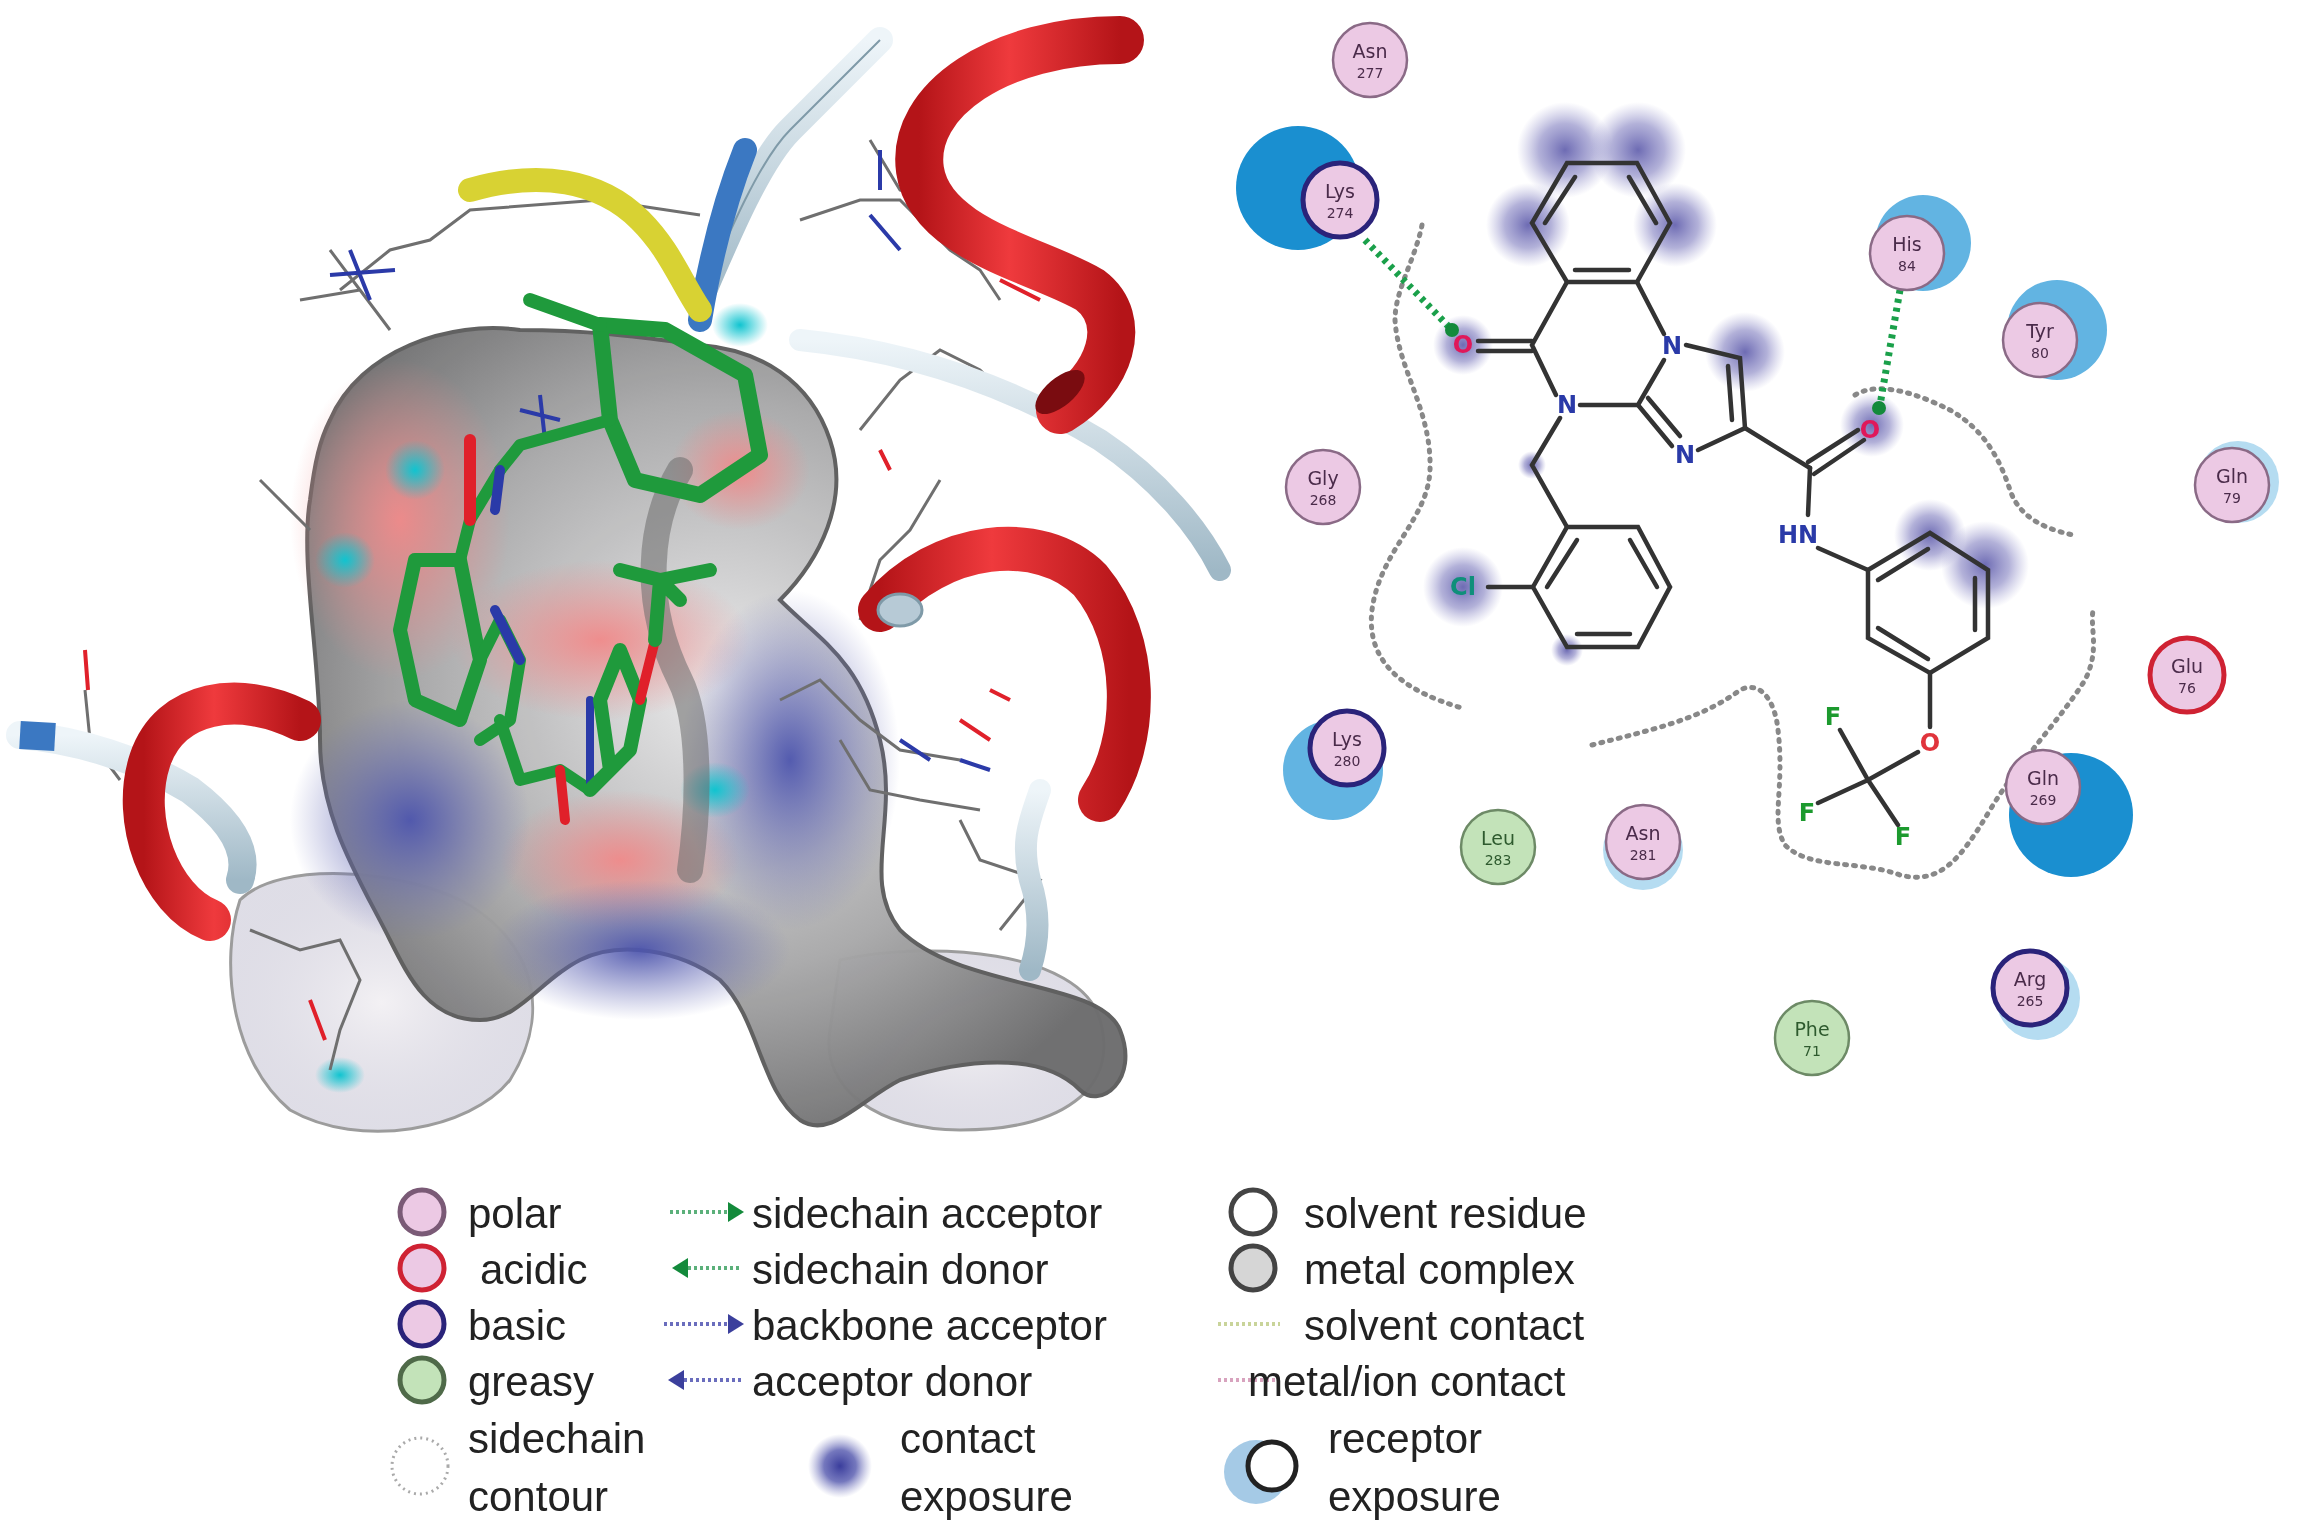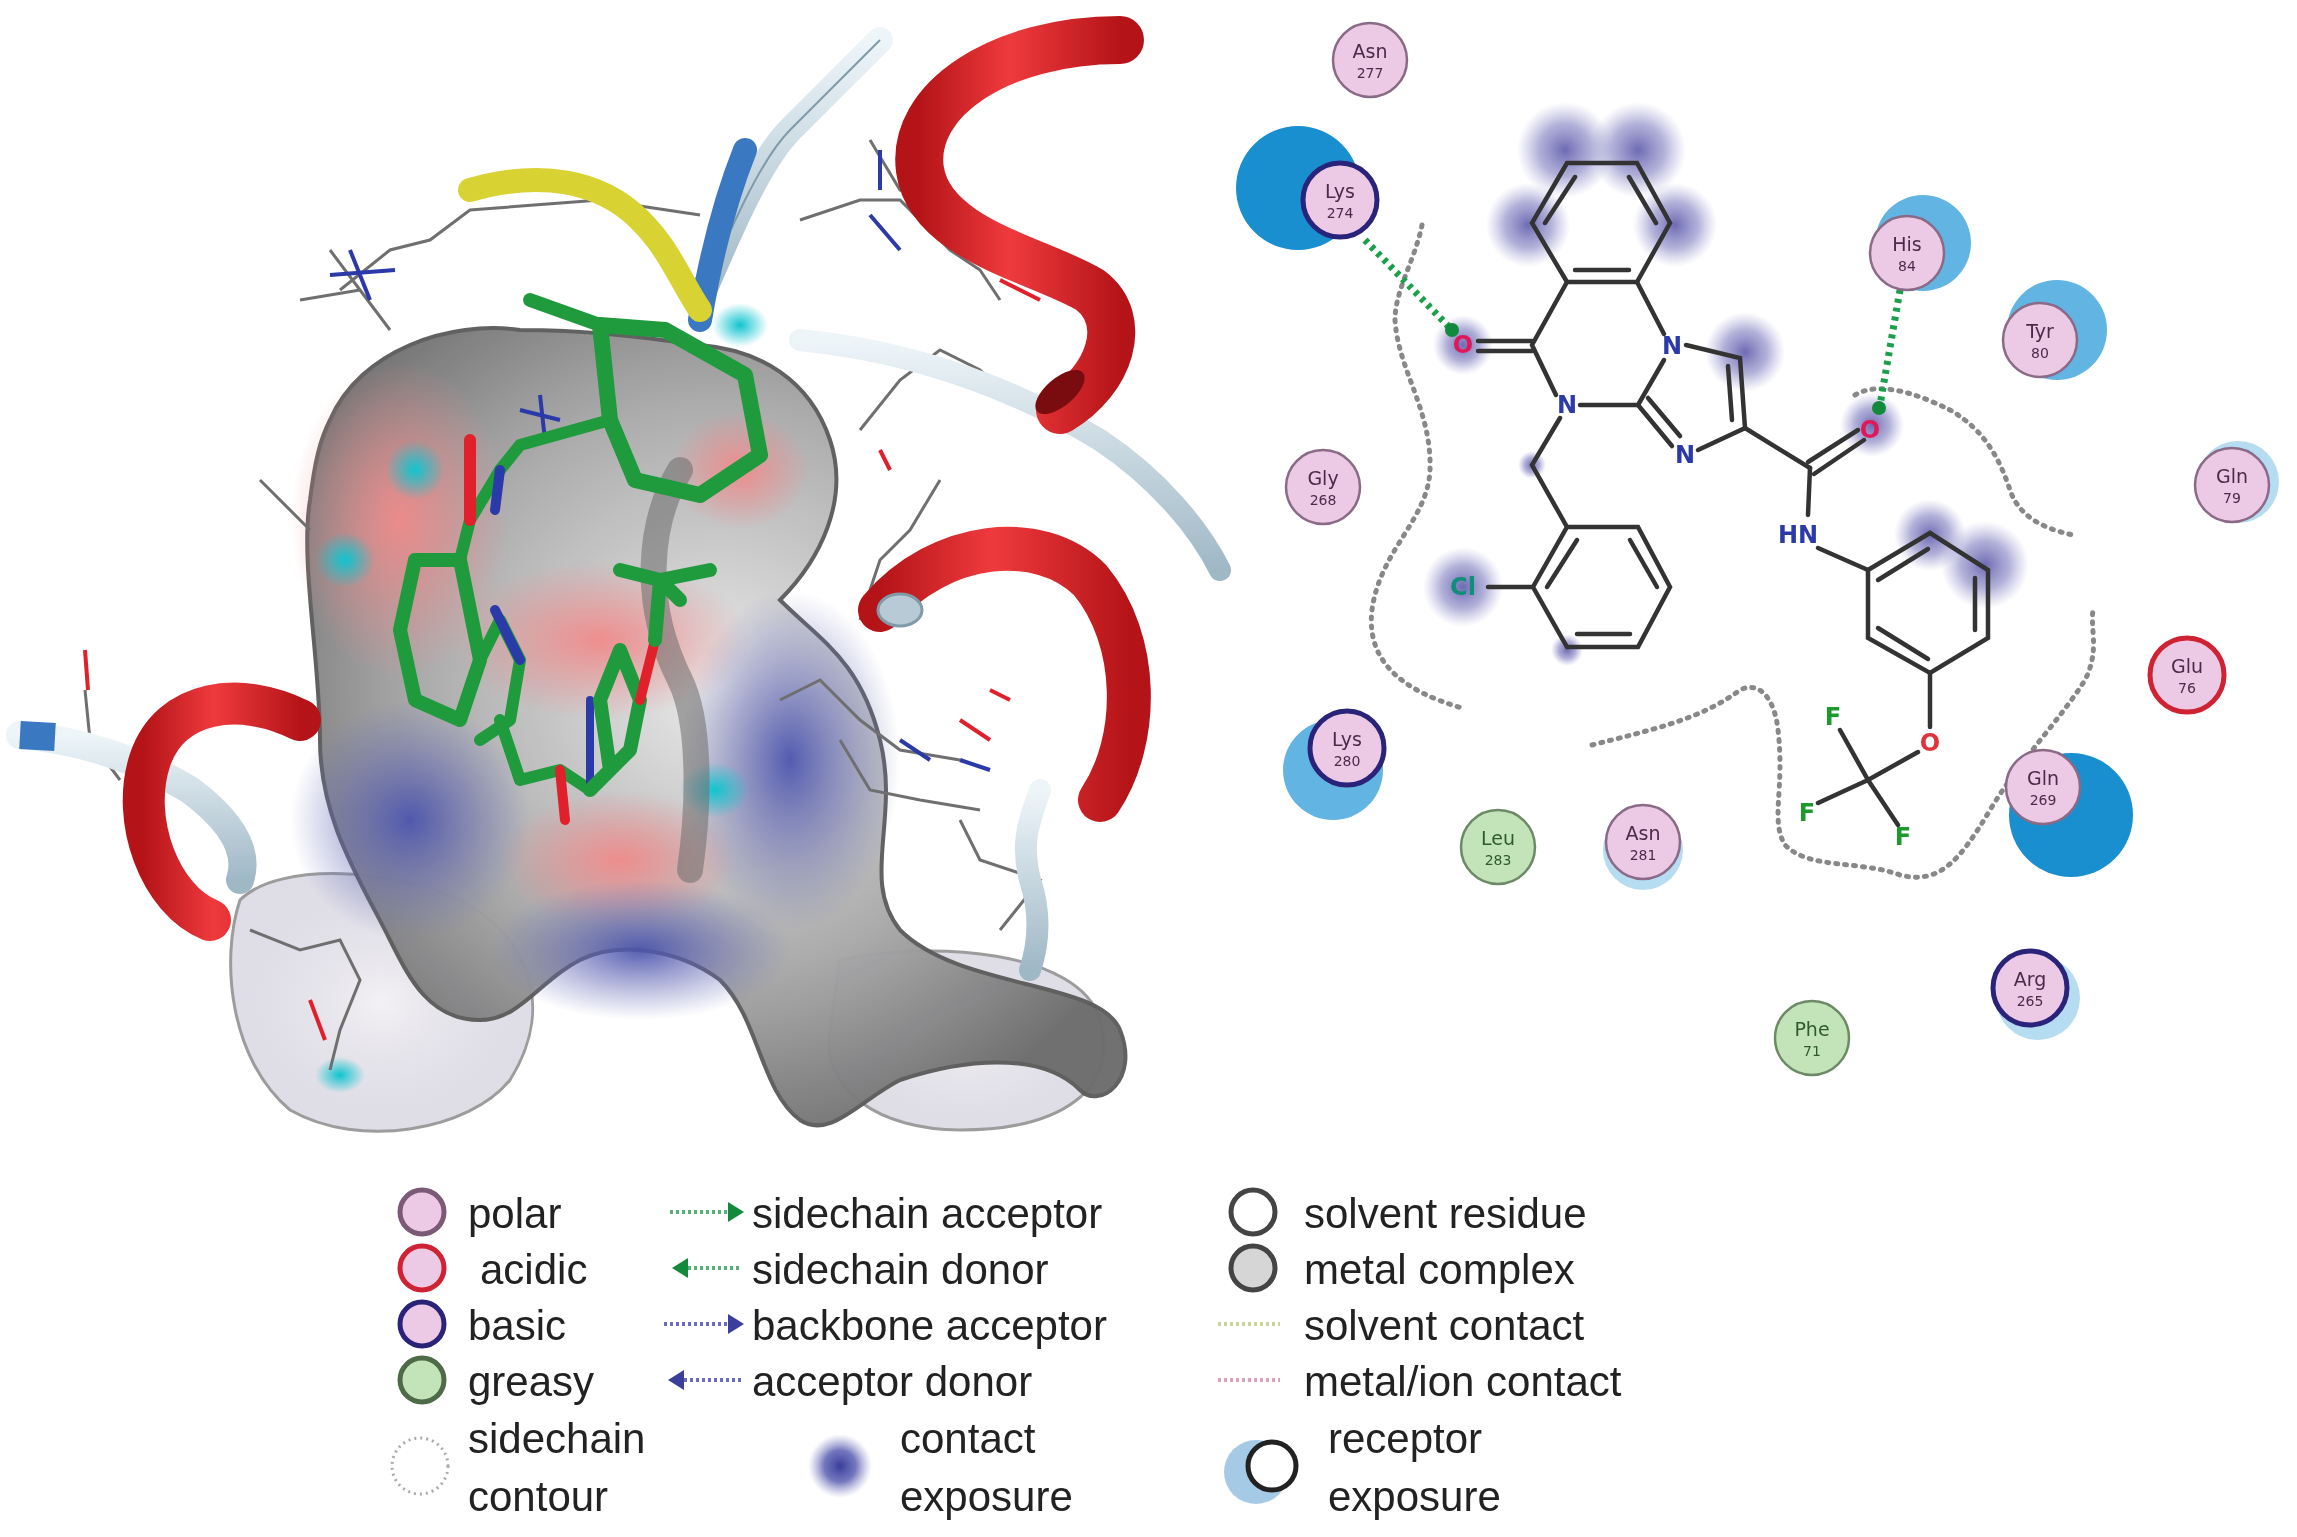--- a/index.html
+++ b/index.html
@@ -349,17 +349,17 @@
     <div class="lg-text" style="left:724px;top:23px">sidechain acceptor</div>
     <div class="lg-text" style="left:724px;top:79px">sidechain donor</div>
     <div class="lg-text" style="left:724px;top:135px">backbone acceptor</div>
     <div class="lg-text" style="left:724px;top:191px">acceptor donor</div>
     <div class="lg-text" style="left:872px;top:248px">contact</div>
     <div class="lg-text" style="left:872px;top:306px">exposure</div>
 
     <div class="lg-text" style="left:1276px;top:23px">solvent residue</div>
     <div class="lg-text" style="left:1276px;top:79px">metal complex</div>
     <div class="lg-text" style="left:1276px;top:135px">solvent contact</div>
-    <div class="lg-text" style="left:1276px;top:191px">metal/ion contact</div>
+    <div class="lg-text" style="left:1220px;top:191px">metal/ion contact</div>
     <div class="lg-text" style="left:1300px;top:248px">receptor</div>
     <div class="lg-text" style="left:1300px;top:306px">exposure</div>
   </div>
 </div>
 
 </body></html>

